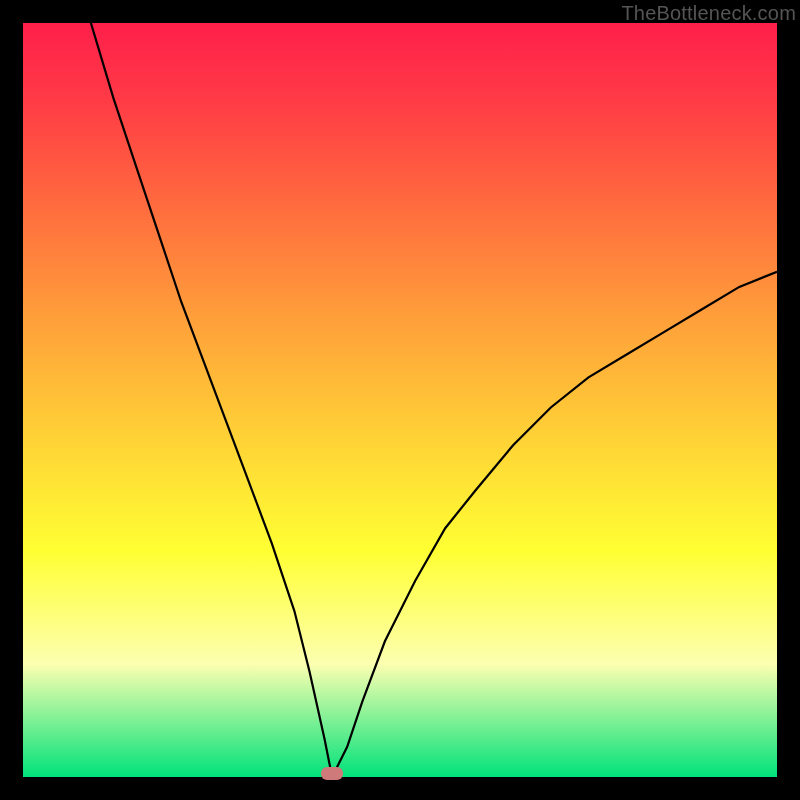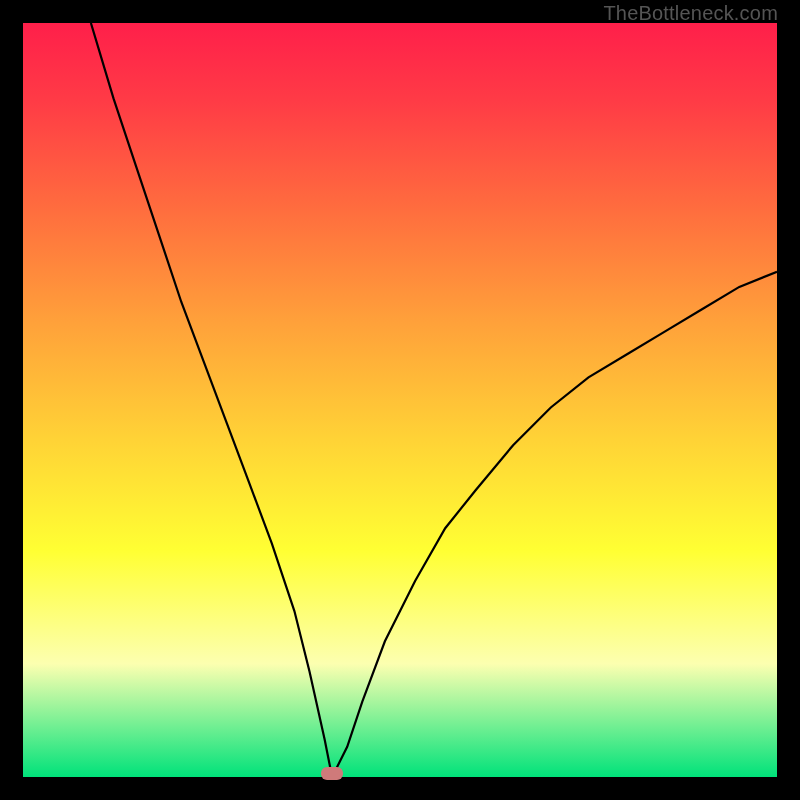--- a/index.html
+++ b/index.html
@@ -24,21 +24,21 @@
       #ffa23a 40%,
       #ffd236 55%,
       #ffff33 70%,
       #fcffb0 85%,
       #00e27a 100%
     );
   }
   .watermark {
     position: absolute;
     top: 2px;
-    right: 22px;
+    right: 4px;
     color: #555;
     font-size: 20px;
     letter-spacing: 0.2px;
     font-weight: 500;
     user-select: none;
   }
   svg.curve {
     position: absolute;
     left: 0;
     top: 0;

